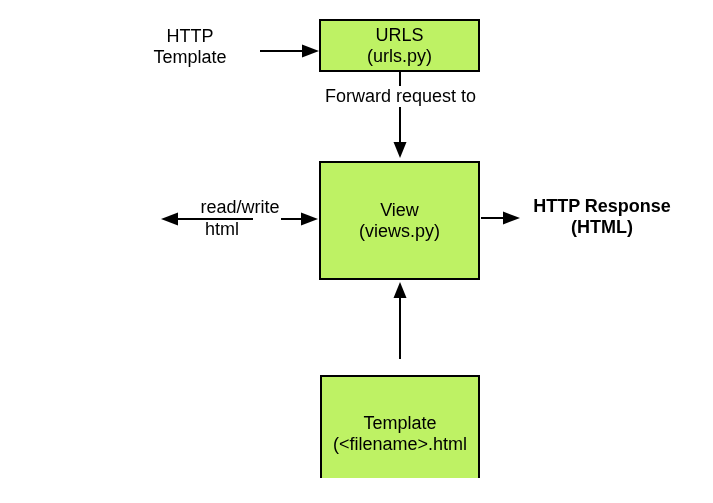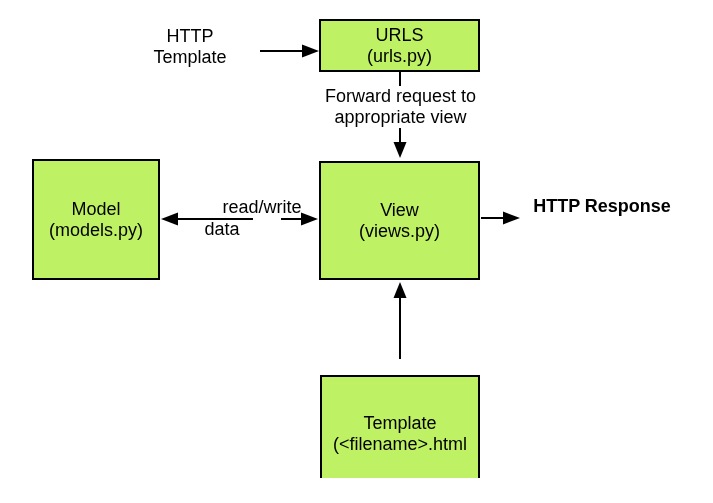--- a/index.html
+++ b/index.html
@@ -50,21 +50,20 @@
   }
   .label-forward {
     left: 325px; top: 86px;
     text-align: center;
     background: #ffffff;
     padding-right: 2px;
   }
   .label-readwrite {
     left: 200px; top: 197px; width: 80px;
     text-align: center;
-    margin-left: 22px;
   }
   .label-data {
     left: 203px; top: 219px; width: 38px;
     text-align: center;
   }
   .label-http-response {
     left: 532px; top: 196px; width: 140px;
     text-align: center;
     font-weight: bold;
   }
@@ -110,43 +109,39 @@
     </g>
   </svg>
 
   <div class="label label-http-request">
     <span class="txt-line">HTTP</span>
     <span class="txt-line">Template</span>
   </div>
 
   <div class="label label-forward">
     <span class="txt-line">Forward request to</span>
-    <span class="txt-line">appropriate view</span>
   </div>
 
   <div class="label label-readwrite">
     <span class="txt-line">read/write</span>
   </div>
   <div class="label label-data">
-    <span class="txt-line">data</span>
+    <span class="txt-line">html</span>
   </div>
 
   <div class="label label-http-response">
     <span class="txt-line">HTTP Response</span>
+    <span class="txt-line">(HTML)</span>
   </div>
 
   <div class="node node-urls">
     <span class="txt-line">URLS</span>
     <span class="txt-line">(urls.py)</span>
   </div>
 
-  <div class="node node-model">
-    <span class="txt-line">Model</span>
-    <span class="txt-line">(models.py)</span>
-  </div>
 
   <div class="node node-view">
     <span class="txt-line">View</span>
     <span class="txt-line">(views.py)</span>
   </div>
 
   <div class="node node-template">
     <span class="txt-line">Template</span>
     <span class="txt-line">(&lt;filename&gt;.html</span>
   </div>

